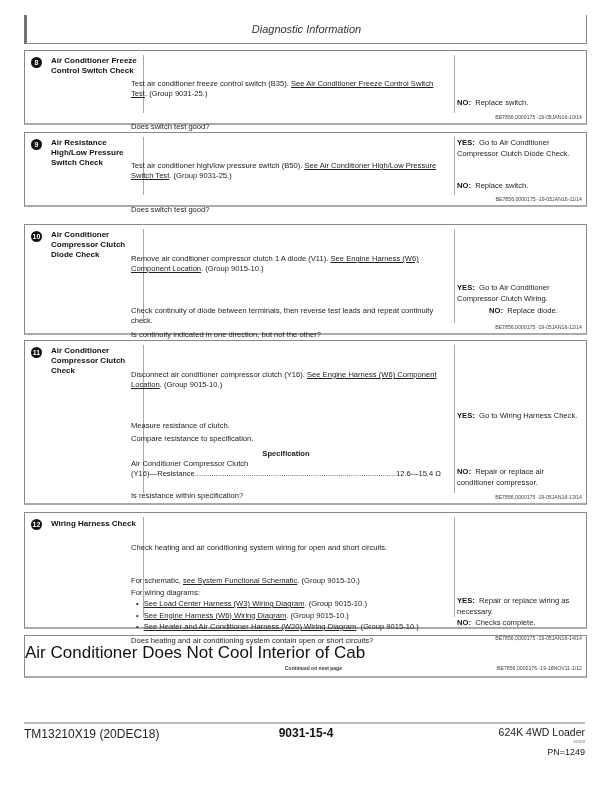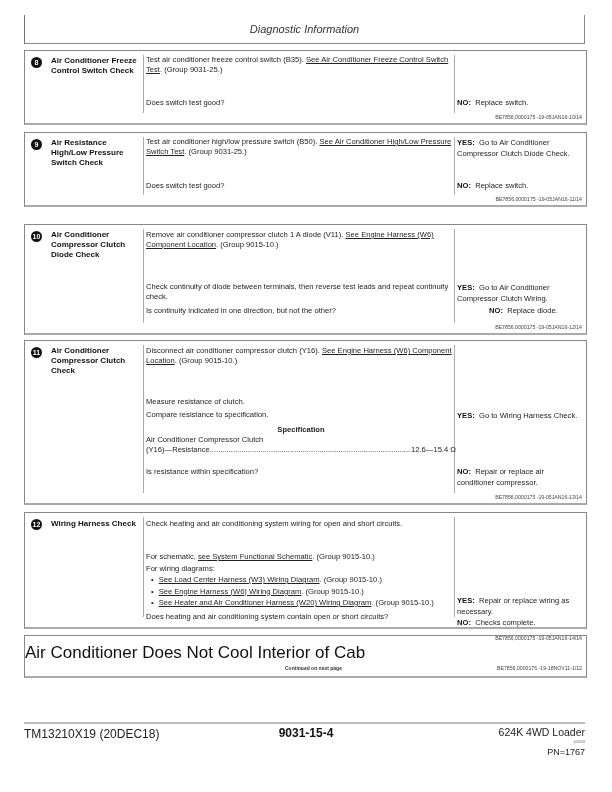--- a/index.html
+++ b/index.html
@@ -1,23 +1,23 @@
 <!DOCTYPE html>
 <html><head>
 <meta charset="utf-8">
 <style>
   html, body { margin: 0; padding: 0; background: #fff; }
   body { width: 612px; height: 792px; position: relative; font-family: "Liberation Sans", sans-serif; color: #222; overflow: hidden; }
-  .hdr-box { position: absolute; left: 24px; top: 15px; width: 559px; height: 28px; border-left: 1px solid #737373; border-right: 1px solid #888; border-bottom: 1px solid #888; }
+  .hdr-box { position: absolute; left: 24px; top: 15px; width: 559px; height: 28px; border-left: 3px solid #737373; border-right: 1px solid #888; border-bottom: 1px solid #888; }
   .hdr-title { position: absolute; left: 0; right: 0; top: 8px; text-align: center; font-style: italic; font-size: 11px; color: #333; }
   .step { position: absolute; left: 24px; width: 561px; border: 1px solid #888; border-bottom: 2px solid #aaa; background: #fff; }
   .step .num { position: absolute; left: 6px; top: 6px; width: 11px; height: 11px; border-radius: 50%; background: #111; color: #fff; font-size: 7px; font-weight: bold; text-align: center; line-height: 11px; }
   .step .title { position: absolute; left: 26px; top: 5px; width: 92px; font-size: 8px; font-weight: bold; line-height: 10px; color: #111; }
   .step .vline { position: absolute; top: 4px; width: 1px; background: #aaa; }
-  .step .mid { position: absolute; left: 121px; width: 310px; font-size: 7.6px; line-height: 10px; color: #222; }
+  .step .mid { position: absolute; left: 106px; width: 310px; font-size: 7.6px; line-height: 10px; color: #222; margin-top: 24px; }
   .step .right { position: absolute; left: 432px; width: 125px; font-size: 7.6px; line-height: 11px; color: #222; }
   .step .right b { color: #111; }
   .step .ref { position: absolute; right: 4px; bottom: 3px; font-size: 5.2px; color: #444; }
   u { text-decoration: underline; }
   .spec-h { text-align: center; font-weight: bold; }
   .dots { display: flex; }
   .dots .fill { flex: 1; overflow: hidden; white-space: nowrap; }
   .bul { padding-left: 5px; }
   .bul:before { content: "\2022"; margin-right: 5px; }
   .sec { position: absolute; left: 24px; top: 635px; width: 561px; height: 40px; border: 1px solid #888; border-bottom: 2px solid #aaa; }
@@ -128,13 +128,13 @@
   <div class="sec-title">Air Conditioner Does Not Cool Interior of Cab</div>
   <div class="sec-cont">Continued on next page</div>
   <div class="sec-ref">BE7856,0000176 -19-18NOV11-1/12</div>
 </div>
 
 <div class="foot-line"></div>
 <div class="foot-left">TM13210X19 (20DEC18)</div>
 <div class="foot-center">9031-15-4</div>
 <div class="foot-right">624K 4WD Loader</div>
 <div class="foot-tiny">122018</div>
-<div class="foot-pn">PN=1767</div>
+<div class="foot-pn">PN=1249</div>
 
 </body></html>

